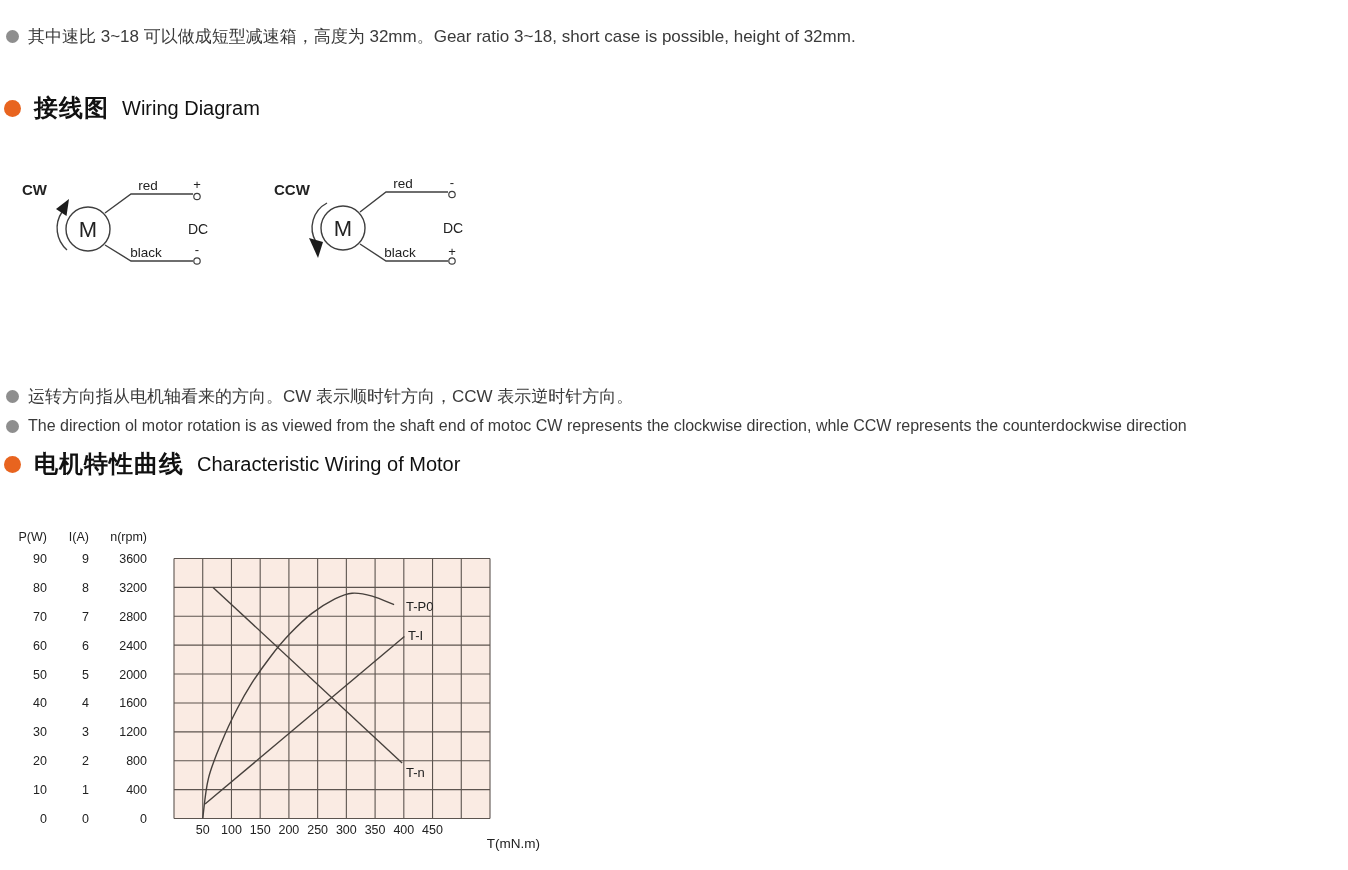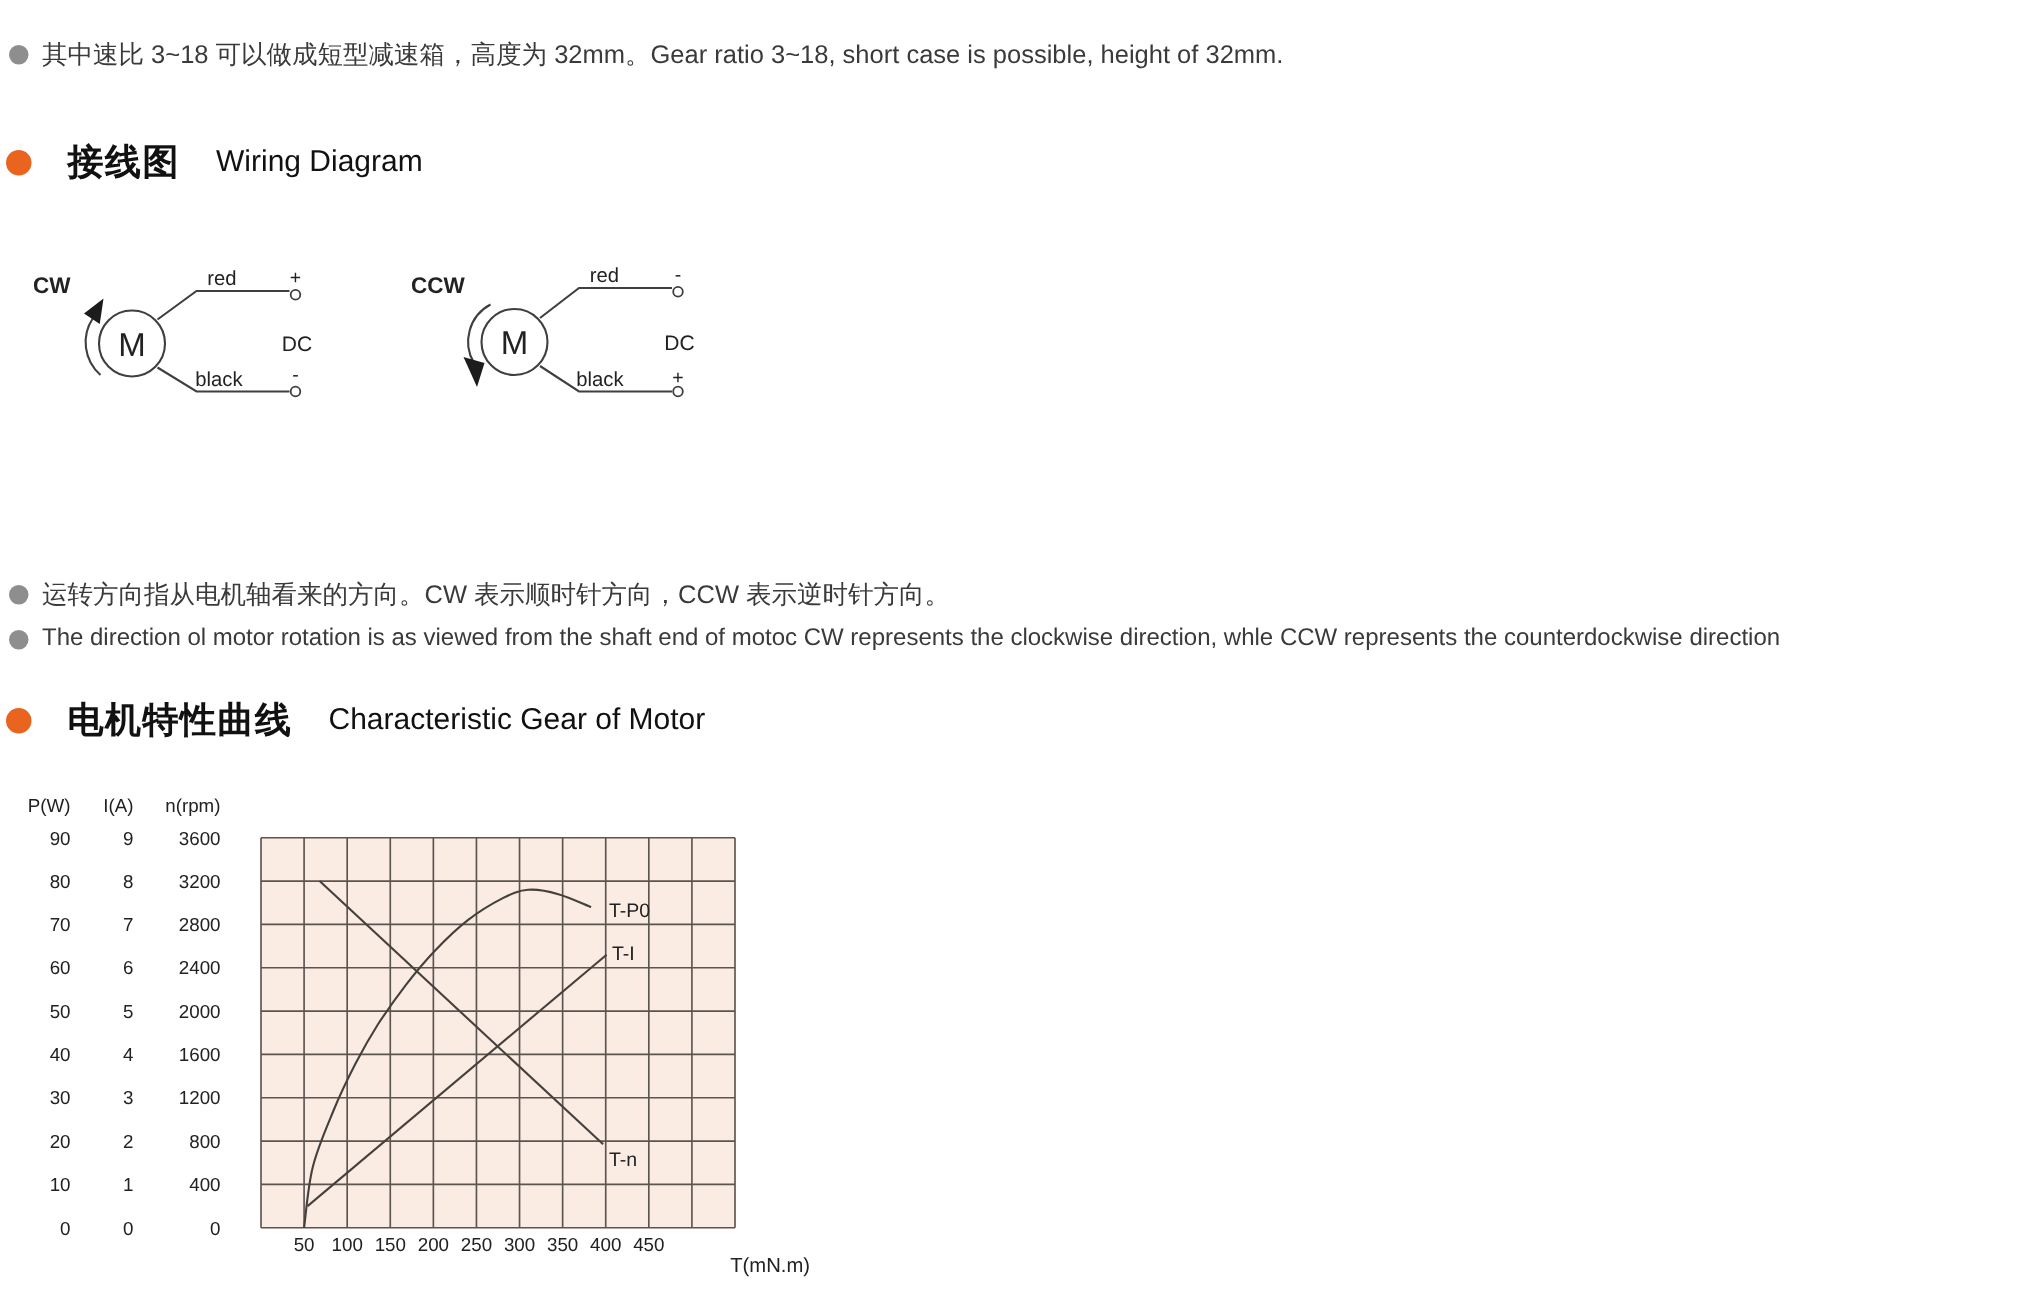--- a/index.html
+++ b/index.html
@@ -1,21 +1,21 @@
 <!DOCTYPE html>
 <html><head>
 <meta charset="utf-8">
 <style>
   html,body{margin:0;padding:0;background:#ffffff;}
   .canvas{position:relative;width:1316px;height:870px;background:#ffffff;overflow:hidden;
           font-family:"Liberation Sans",sans-serif;color:#222;}
   .note{position:absolute;display:flex;align-items:center;gap:9px;color:#3a3a3a;}
   .note .dot{width:13px;height:13px;border-radius:50%;background:#8e8e8e;flex:none;}
   .f17{font-size:17px;} .f16{font-size:16px;}
-  .sec{position:absolute;display:flex;align-items:center;gap:24px;}
+  .sec{position:absolute;display:flex;align-items:center;gap:13px;}
   .sec .dot{width:17px;height:17px;border-radius:50%;background:#e8641f;flex:none;}
   .sec .cn{font-size:24px;font-weight:700;color:#111;letter-spacing:1px;white-space:nowrap;}
   .sec .en{font-size:20px;font-weight:400;color:#111;white-space:nowrap;}
   svg{position:absolute;left:0;}
   svg text{font-family:"Liberation Sans",sans-serif;fill:#222;}
   .wire{fill:none;stroke:#3f3f3f;stroke-width:1.4;}
   .term{fill:#ffffff;stroke:#3f3f3f;stroke-width:1.2;}
   .arrow{fill:#1c1c1c;}
 </style>
 </head>
@@ -73,24 +73,24 @@
 
   <div class="note f16" style="left:6px;top:417px;">
     <span class="dot"></span>
     <span>The direction ol motor rotation is as viewed from the shaft end of motoc CW represents the clockwise direction, whle CCW represents the counterdockwise direction</span>
   </div>
   <div class="note f17" style="left:6px;top:385px;">
     <span class="dot"></span>
     <span>运转方向指从电机轴看来的方向。CW 表示顺时针方向，CCW 表示逆时针方向。</span>
   </div>
 
-  <div class="sec" style="left:4px;top:464px;">
+  <div class="sec" style="left:4px;top:448px;">
     <span class="dot"></span>
     <span class="cn">电机特性曲线</span>
-    <span class="en">Characteristic Gear of Motor</span>
+    <span class="en">Characteristic Wiring of Motor</span>
   </div>
 
   <svg id="curve-chart" style="top:520px;" width="580" height="345" viewBox="0 520 580 345">
       <rect x="174" y="558.5" width="316" height="260" fill="#faebe3"></rect>
       <line x1="174" y1="558.5" x2="174" y2="818.5" stroke="#5c544f" stroke-width="1.1"></line>
       <line x1="202.72727272727272" y1="558.5" x2="202.72727272727272" y2="818.5" stroke="#5c544f" stroke-width="1.1"></line>
       <line x1="231.45454545454544" y1="558.5" x2="231.45454545454544" y2="818.5" stroke="#5c544f" stroke-width="1.1"></line>
       <line x1="260.1818181818182" y1="558.5" x2="260.1818181818182" y2="818.5" stroke="#5c544f" stroke-width="1.1"></line>
       <line x1="288.9090909090909" y1="558.5" x2="288.9090909090909" y2="818.5" stroke="#5c544f" stroke-width="1.1"></line>
       <line x1="317.6363636363636" y1="558.5" x2="317.6363636363636" y2="818.5" stroke="#5c544f" stroke-width="1.1"></line>

